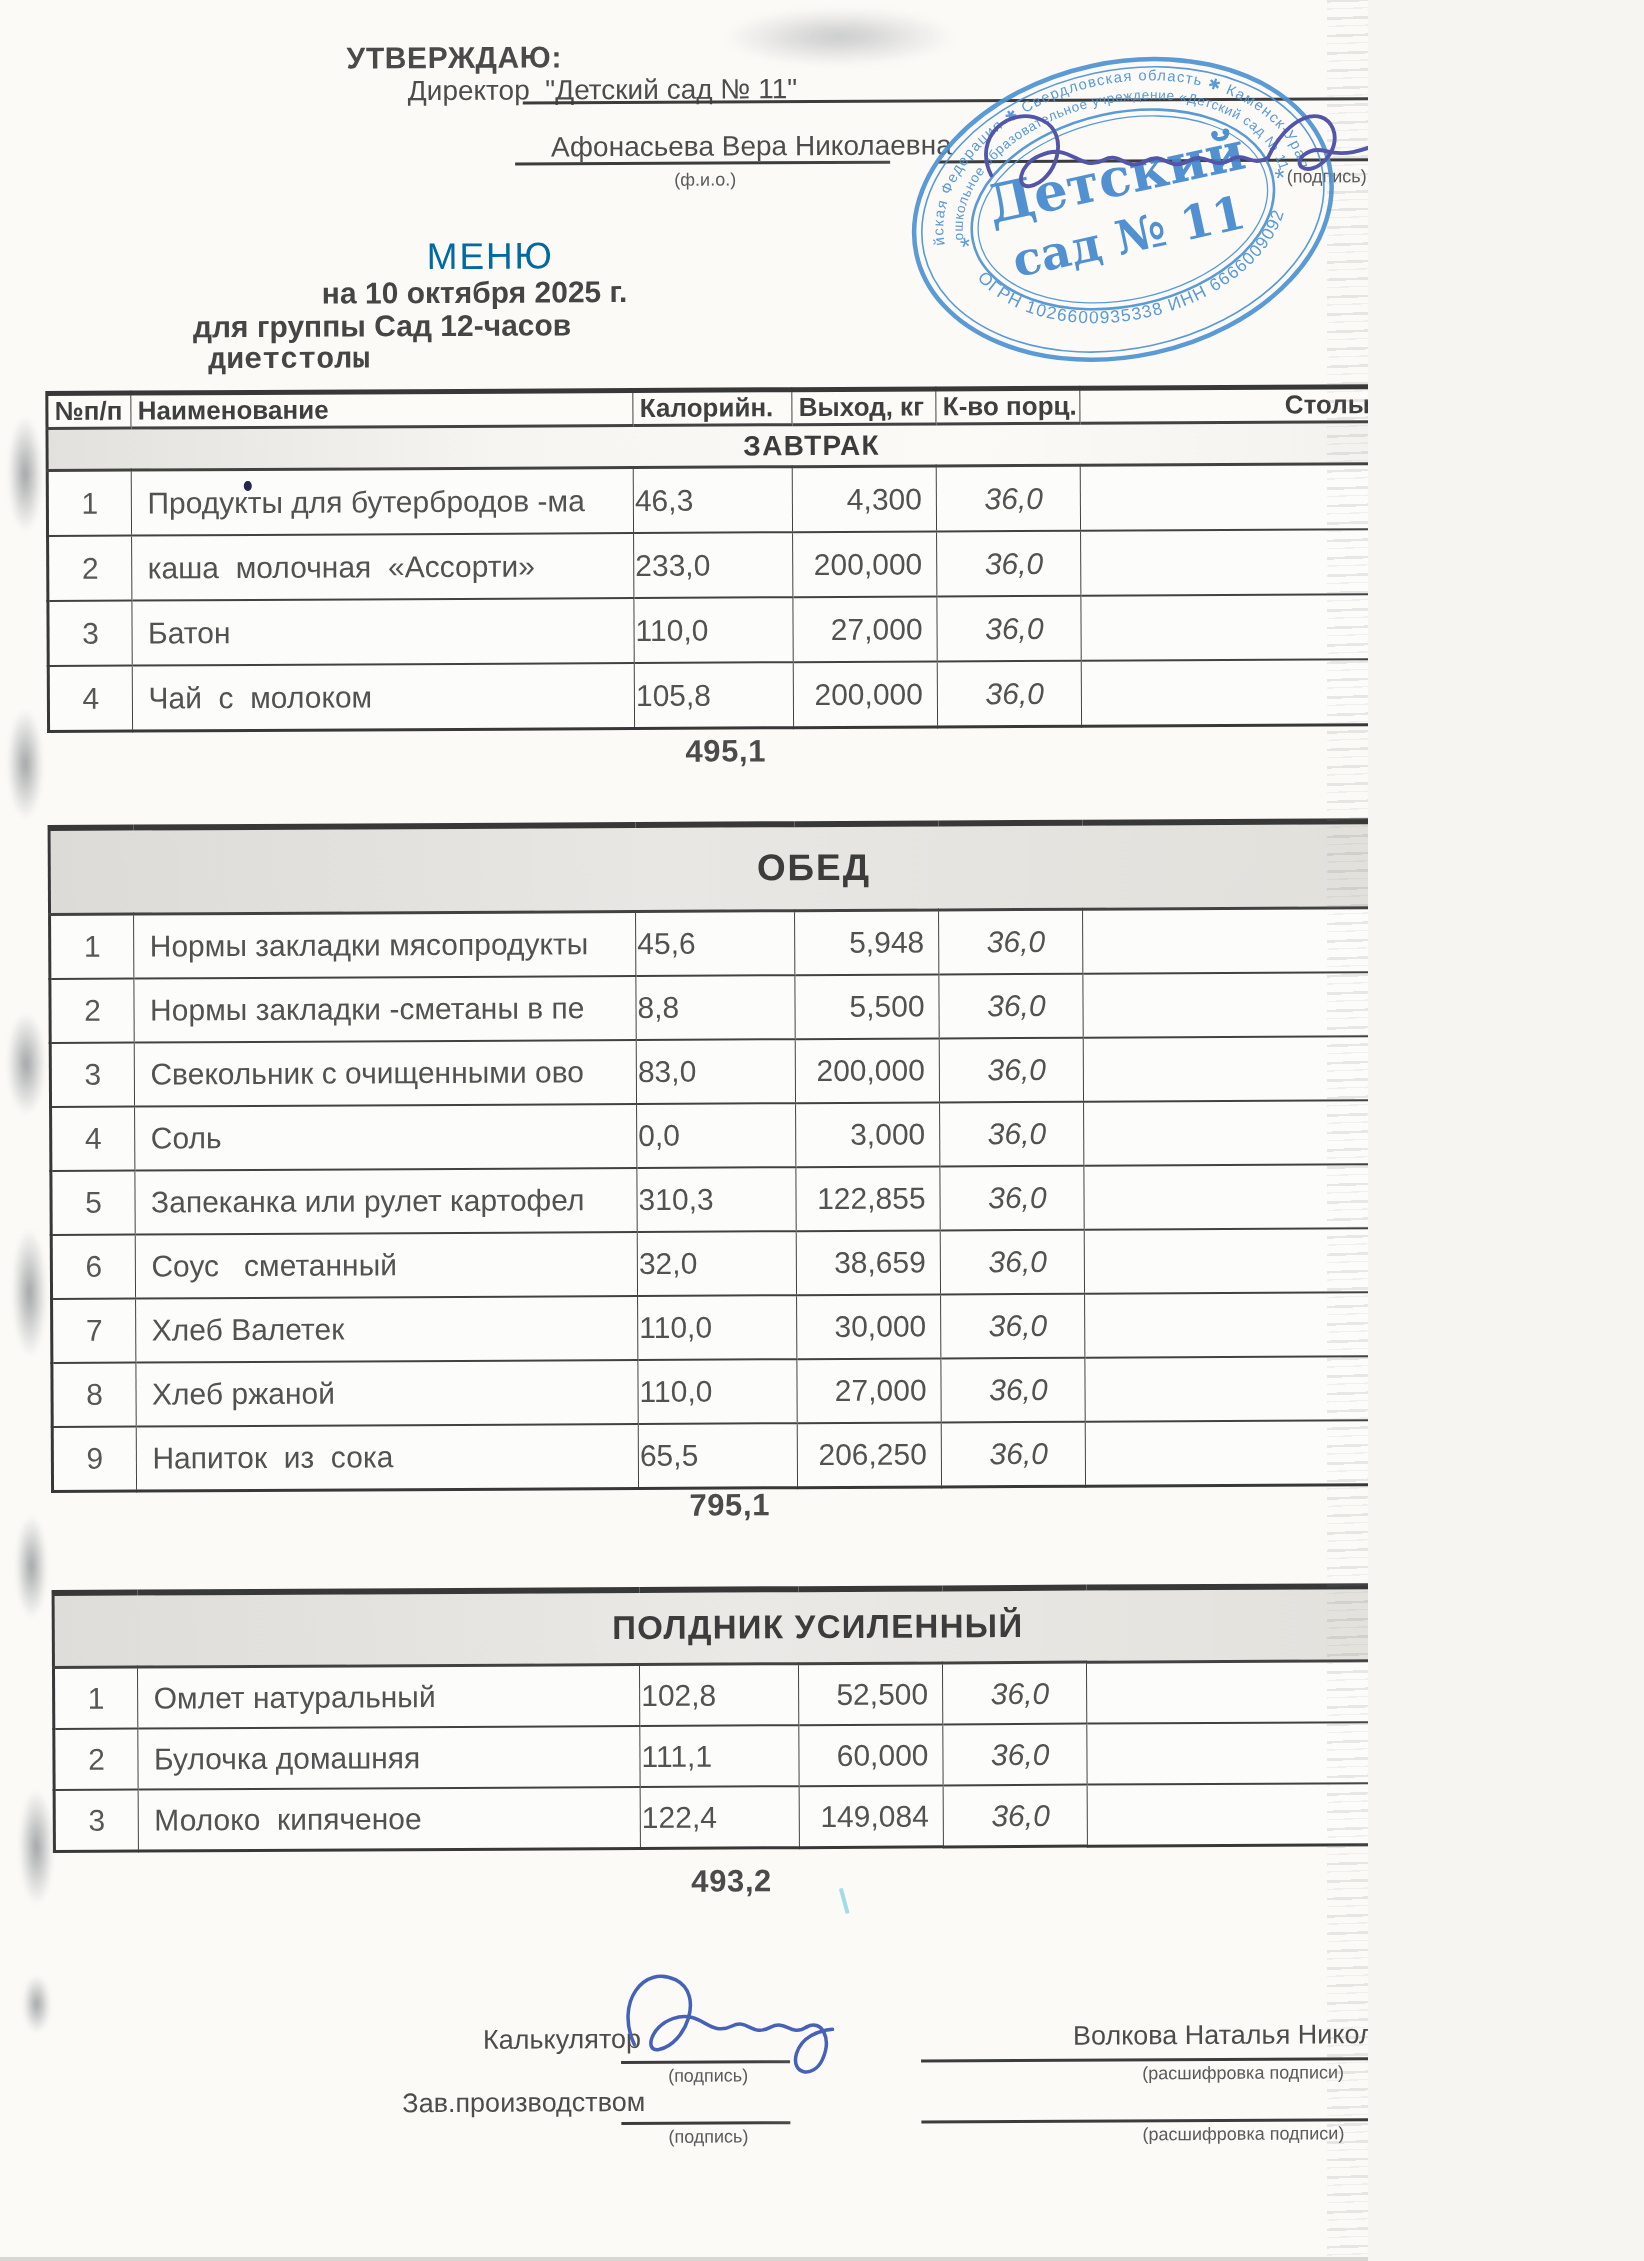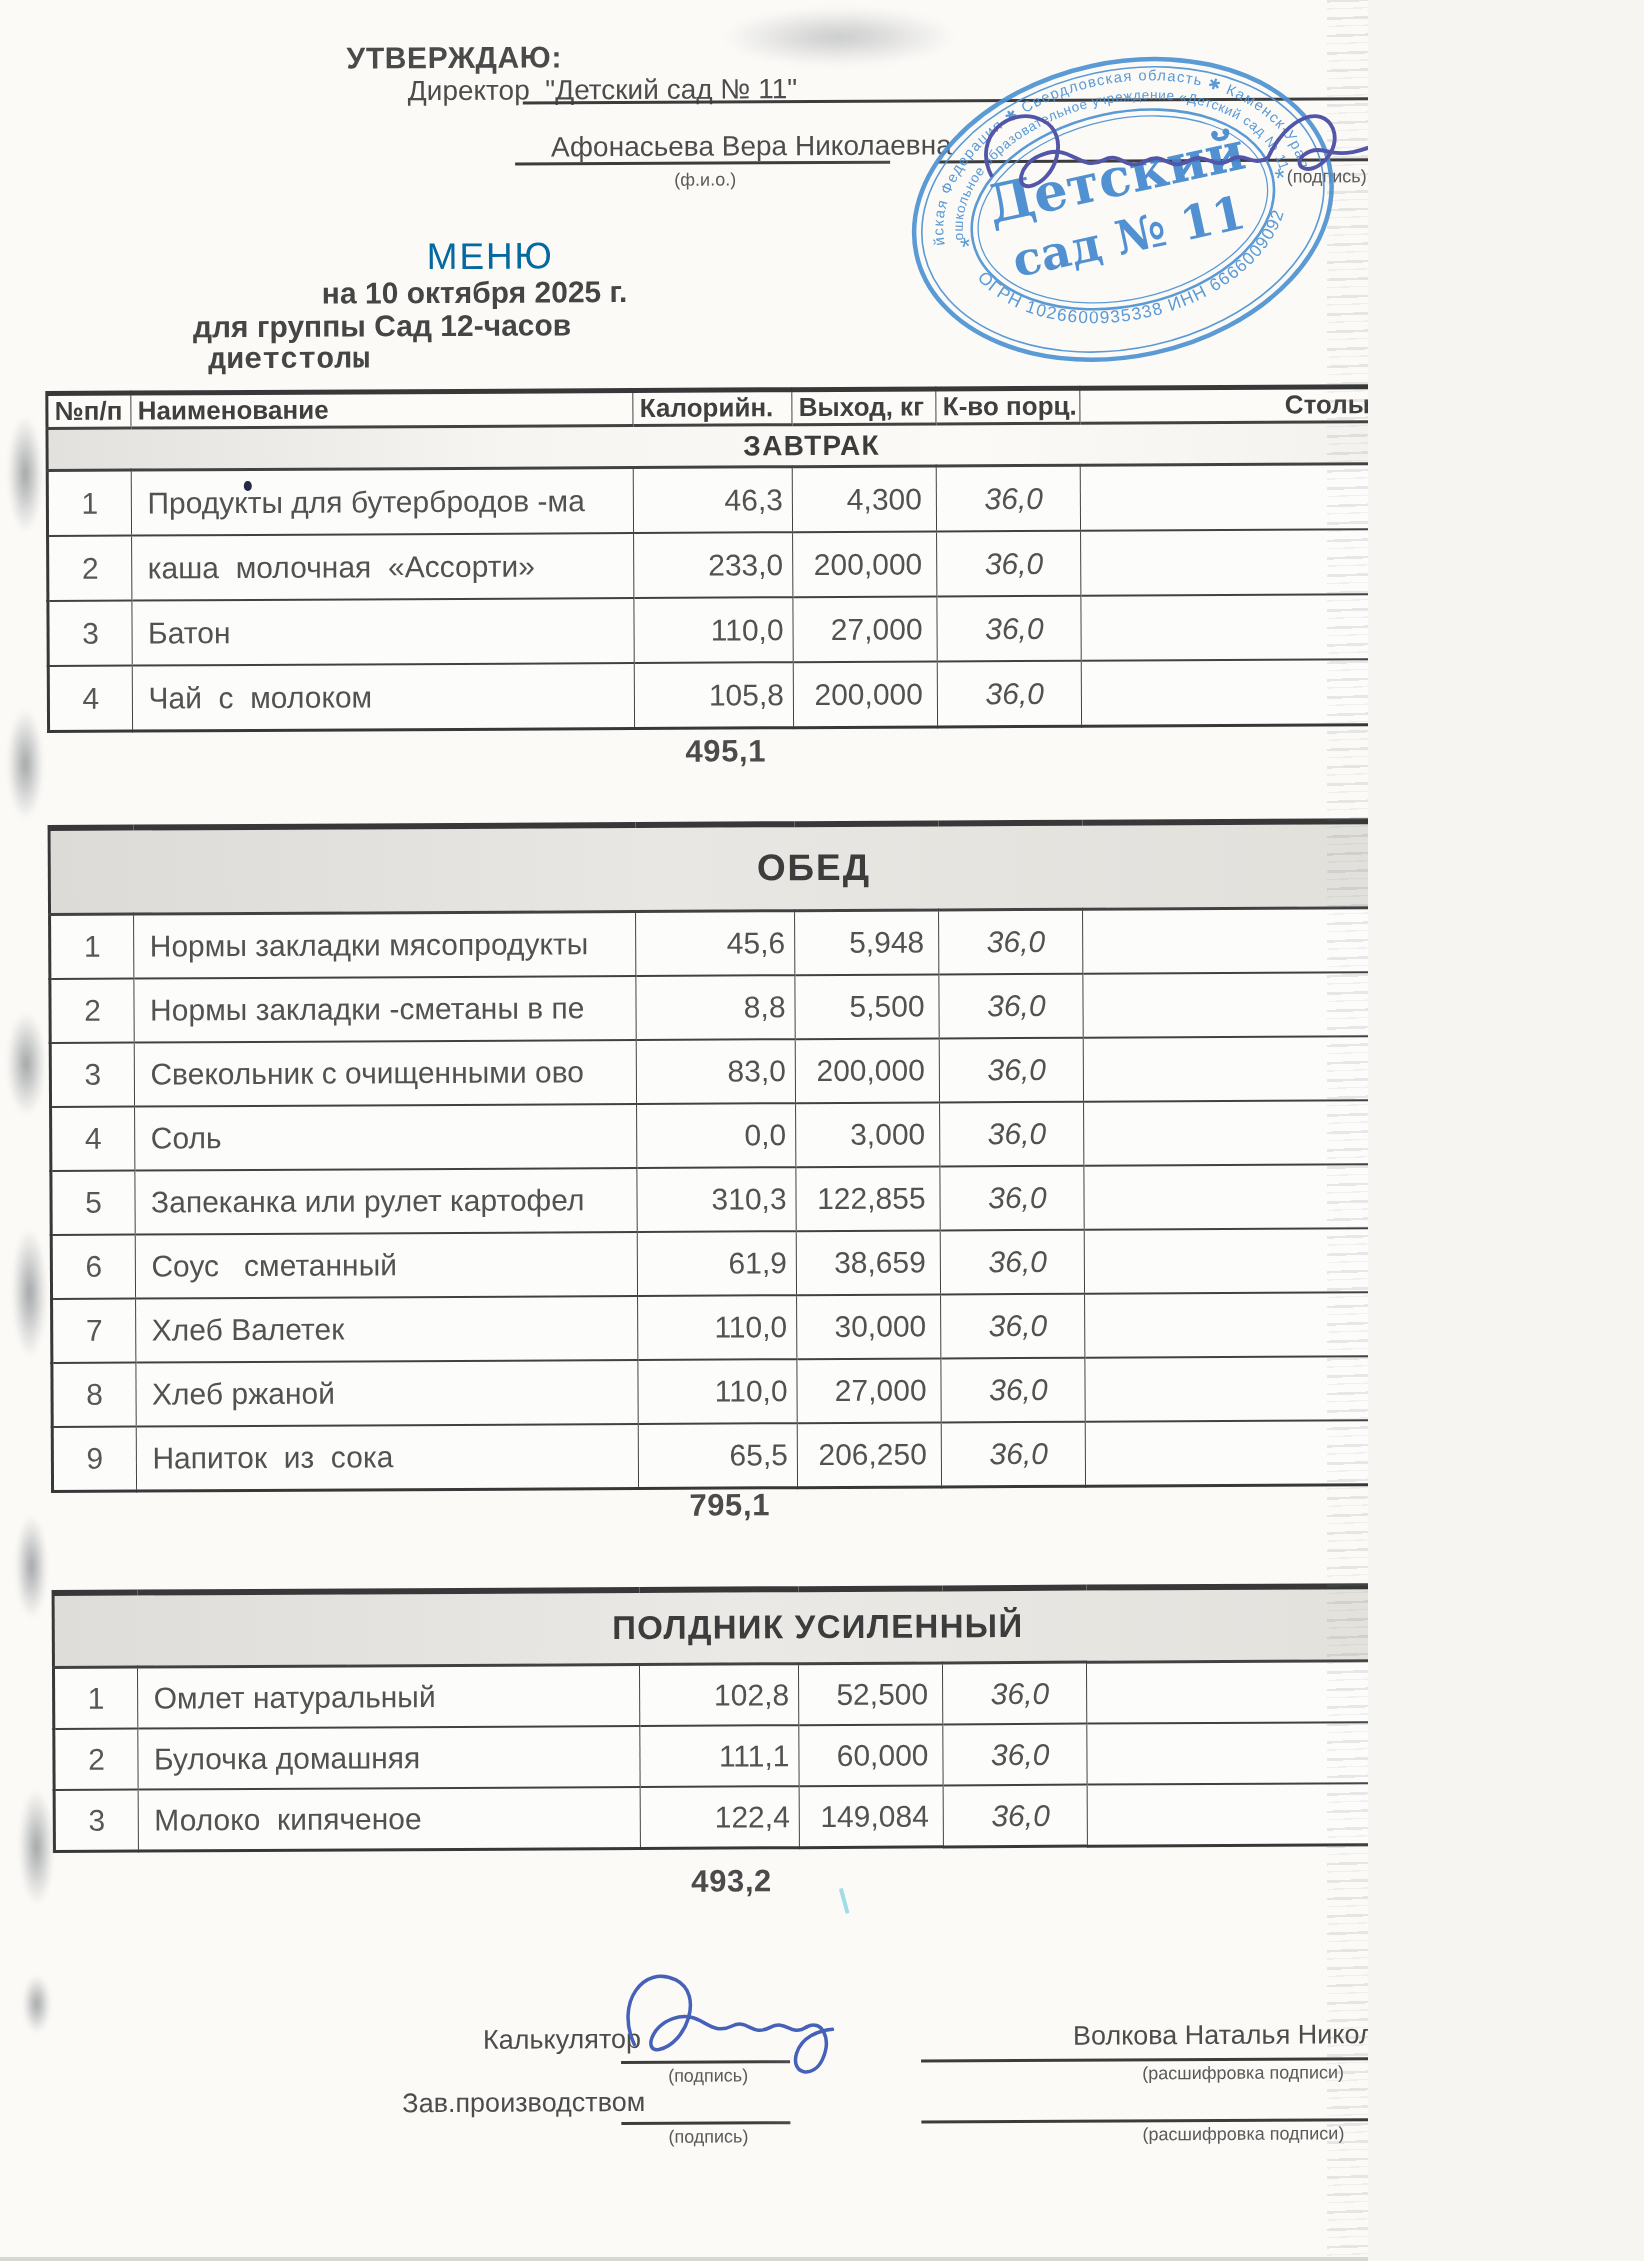--- a/index.html
+++ b/index.html
@@ -39,21 +39,21 @@
   #t1 tr.band td{height:37px;font-size:28px;letter-spacing:1.3px;
       background:linear-gradient(90deg,#e2e1de 0%,#f6f5f2 30%,#fbfaf7 60%,#efeeea 100%);}
   #t2 tr.band td{height:80px;font-size:37px;letter-spacing:1.9px;
       background:linear-gradient(90deg,#dcdbd7,#e8e7e3 40%,#dfded9);}
   #t3 tr.band td{height:68px;font-size:33px;letter-spacing:1.3px;
       background:linear-gradient(90deg,#deddd9,#eae9e5 45%,#e0dfda);}
   #t1 td{height:61px;}#t2 td{height:60px;}#t3 td{height:57px;}
   td{font-size:30px;color:#525252;}
   td.c-num{text-align:center;color:#575757;}
   td.c-name{padding-left:15.5px;}
-  td.c-cal{text-align:right;padding-right:9px;}
+  td.c-cal{padding-right:9px;}
   td.c-out{text-align:right;padding-right:14px;}
   td.c-qty{text-align:right;padding-right:37px;font-style:italic;}
   .total{position:absolute;left:617px;width:219px;text-align:center;font-size:31px;font-weight:bold;color:#4b4b4b;letter-spacing:0.6px;}
   #total1{top:733px;}#total2{top:1487px;}#total3{top:1863px;}
   
   .f-lbl{font-size:27px;color:#4c4c4c;}
   .calc-lbl{left:477px;top:2023px;}
   .prod-lbl{left:396px;top:2086px;}
   .calc-name{left:1067px;top:2022px;font-size:27px;color:#4c4c4c;}
   .ln-c-sig{left:615px;top:2060px;width:169px;height:2.6px;}
@@ -241,21 +241,21 @@
       <td class="c-num">5</td>
       <td class="c-name">Запеканка или рулет картофел</td>
       <td class="c-cal">310,3</td>
       <td class="c-out">122,855</td>
       <td class="c-qty">36,0</td>
       <td></td>
     </tr>
     <tr>
       <td class="c-num">6</td>
       <td class="c-name">Соус   сметанный</td>
-      <td class="c-cal">61,9</td>
+      <td class="c-cal">32,0</td>
       <td class="c-out">38,659</td>
       <td class="c-qty">36,0</td>
       <td></td>
     </tr>
     <tr>
       <td class="c-num">7</td>
       <td class="c-name">Хлеб Валетек</td>
       <td class="c-cal">110,0</td>
       <td class="c-out">30,000</td>
       <td class="c-qty">36,0</td>

